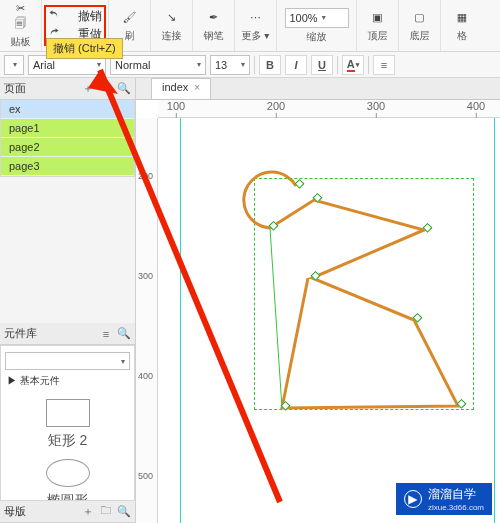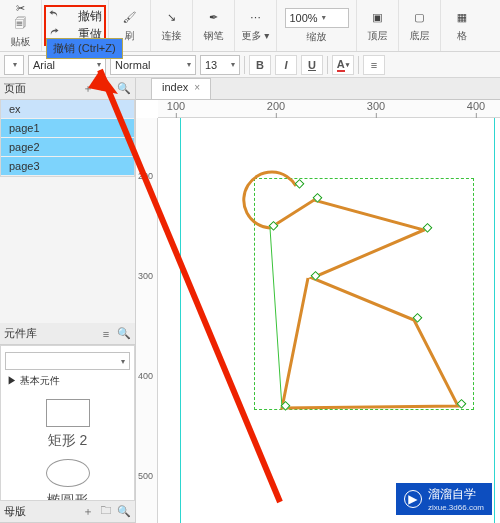--- a/index.html
+++ b/index.html
@@ -11,34 +11,34 @@
 .toolbar2 { height: 26px; padding: 2px 4px; gap: 4px; align-items: center; }
 
 .tb-group { display: flex; flex-direction: column; align-items: center; justify-content: center; padding: 2px 6px; border-right: 1px solid #e2e2e2; min-width: 42px; }
 .tb-group:last-child { border-right: none; }
 .tb-sm { font-size: 10px; color: #555; margin-top: 2px; white-space: nowrap; }
 .tb-icon { width: 20px; height: 18px; display: flex; align-items: center; justify-content: center; color: #444; }
 
 .undo-area { border: 2px solid #e20; padding: 1px 2px; display: flex; flex-direction: column; gap: 1px; align-items: center; }
 .undo-row { display: flex; gap: 18px; align-items: flex-start; font-size: 12px; }
 .undo-row svg { width: 12px; height: 12px; }
-.tooltip { position: absolute; top: 38px; left: 46px; background: #3b82f6; border: 1px solid #b8a84e; padding: 2px 6px; font-size: 11px; z-index: 20; white-space: nowrap; }
+.tooltip { position: absolute; top: 38px; left: 46px; background: #fde047; border: 1px solid #b8a84e; padding: 2px 6px; font-size: 11px; z-index: 20; white-space: nowrap; }
 
 .sel { height: 20px; border: 1px solid #c2c2c2; background: #fff; display: flex; align-items: center; padding: 0 4px; font-size: 11px; }
 .sel .chev { margin-left: 4px; color: #666; font-size: 8px; }
 .vr { width: 1px; height: 18px; background: #d0d0d0; }
 .fmt-btn { width: 22px; height: 20px; border: 1px solid #d9d9d9; background: #fff; display: flex; align-items: center; justify-content: center; font-weight: bold; color: #555; }
 
 
 .layout { display: flex; height: calc(523px - 52px - 26px); }
 .side { width: 136px; background: #f4f4f4; display: flex; flex-direction: column; border-right: 1px solid #d0d0d0; }
 .side-hdr { display: flex; align-items: center; height: 22px; background: #ececec; border-bottom: 1px solid #d0d0d0; font-size: 11px; padding: 0 4px; gap: 4px; }
 .side-hdr .fill { flex: 1; }
 .side-hdr .ic { width: 14px; height: 14px; color: #666; display: flex; align-items: center; justify-content: center; }
-.page-list { background: #7dd3fc; border: 1px solid #d6d6d6; border-top: none; flex: 0 0 auto; }
+.page-list { background: #bef264; border: 1px solid #d6d6d6; border-top: none; flex: 0 0 auto; }
 .page-list .itm { padding: 3px 8px; font-size: 11px; border-bottom: 1px solid #efefef; }
 .page-list .itm.sel-itm { background: #c8e2fb; }
 .lib-body { background: #fff; border: 1px solid #d6d6d6; flex: 1; overflow: hidden; padding: 4px 0; }
 .lib-cat { font-size: 10px; padding: 2px 6px; color: #333; }
 .shape-thumb { width: 50px; height: 34px; margin: 6px auto 2px; display: flex; align-items: center; justify-content: center; }
 .shape-lbl { text-align: center; font-size: 14px; color: #555; margin-bottom: 6px; }
 .wide-rect { width: 44px; height: 28px; border: 1px solid #999; background: #fff; }
 .wide-ell { width: 44px; height: 28px; border: 1px solid #999; background: #fff; border-radius: 50%; }
 
 .canvas-wrap { flex: 1; position: relative; background: #fff; }
@@ -128,21 +128,21 @@
 <div class="tooltip">撤销 (Ctrl+Z)</div>
 
 <div class="toolbar2">
   <div class="sel" style="width:20px">
       <span class="chev">▾</span>
     </div>
   <div class="sel" style="width:78px">
       <span>Arial</span>
       <span class="chev" style="margin-left:auto">▾</span>
     </div>
-  <div class="sel" style="width:86px">
+  <div class="sel" style="width:96px">
       <span>Normal</span>
       <span class="chev" style="margin-left:auto">▾</span>
     </div>
   <div class="sel" style="width:40px">
       <span>13</span>
       <span class="chev" style="margin-left:auto">▾</span>
     </div>
   <div class="vr"></div>
   <div class="fmt-btn">B</div>
   <div class="fmt-btn" style="font-style:italic">I</div>

